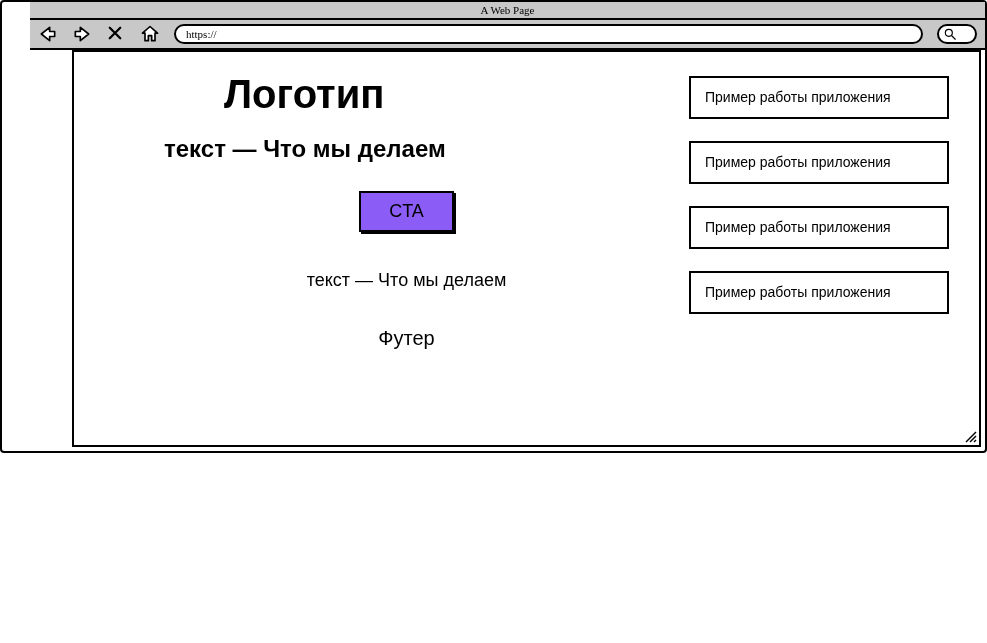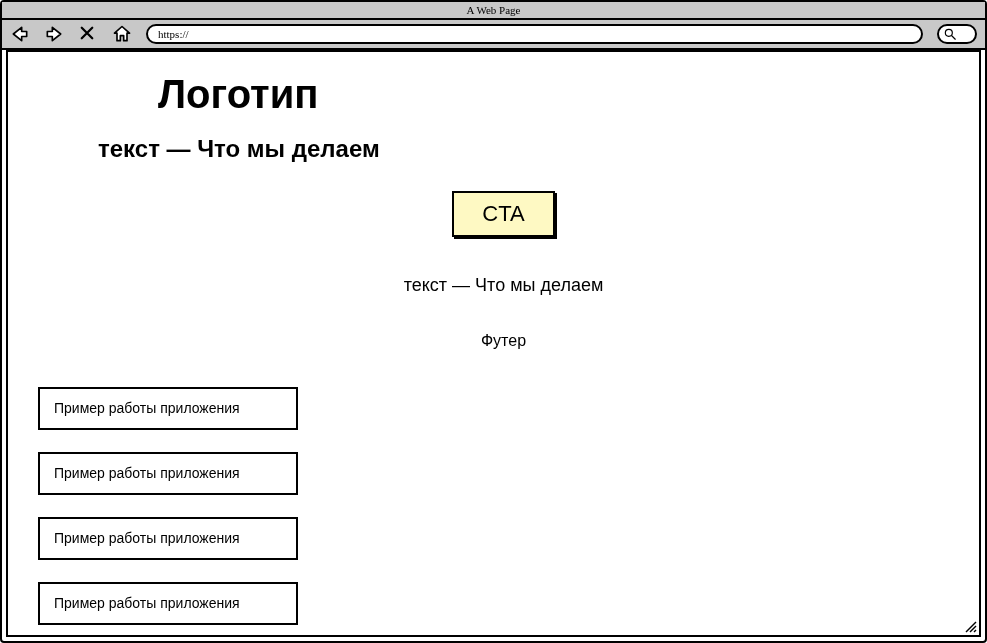--- a/index.html
+++ b/index.html
@@ -5,26 +5,27 @@
     * { box-sizing: border-box; margin: 0; padding: 0; }
     body {
       font-family: "Comic Sans MS", "Segoe Script", cursive, sans-serif;
       background: #fff;
       width: 987px;
       height: 643px;
       overflow: hidden;
     }
     .browser-frame {
       width: 987px;
-      height: 643px;
+      height: 453px;
       border: 2px solid #000;
       border-radius: 4px;
       background: #fff;
       display: flex;
       flex-direction: column;
+      padding-left: 28px;
     }
     .titlebar {
       background: #c8c8c8;
       border-bottom: 2px solid #000;
       text-align: center;
       font-size: 11px;
       padding: 2px 0;
       font-family: "Comic Sans MS", cursive;
     }
     .toolbar {
@@ -64,23 +65,23 @@
     }
     .content-wrap {
       flex: 1;
       display: flex;
       padding: 0 4px 4px 4px;
     }
     .content {
       flex: 1;
       border: 2px solid #000;
       display: flex;
-      flex-direction: column;
       padding: 20px 30px 10px 30px;
       position: relative;
+      margin-left: 38px;
     }
     .left-col {
       flex: 1;
       display: flex;
       flex-direction: column;
       align-items: center;
       padding-left: 60px;
       padding-right: 40px;
       gap: 18px;
     }
@@ -92,40 +93,40 @@
     }
     .headline {
       font-size: 24px;
       font-weight: bold;
       align-self: flex-start;
     }
     .cta-button {
       border: 2px solid #000;
       box-shadow: 2px 2px 0 #000;
       padding: 8px 28px;
-      font-size: 22px;
+      font-size: 18px;
       font-family: inherit;
-      background: #fef9c3;
+      background: #8b5cf6;
       cursor: pointer;
       margin-top: 10px;
     }
     .sub-headline {
       font-size: 18px;
       margin-top: 20px;
     }
     .link-box {
       border: 2px solid #000;
       padding: 14px 20px;
       font-size: 15px;
       width: 230px;
       margin-top: 40px;
       line-height: 1.4;
     }
     .footer-text {
-      font-size: 16px;
+      font-size: 20px;
       margin-top: 18px;
       text-align: right;
     }
     .right-col {
       width: 260px;
       display: flex;
       flex-direction: column;
       gap: 22px;
       padding-top: 4px;
     }

